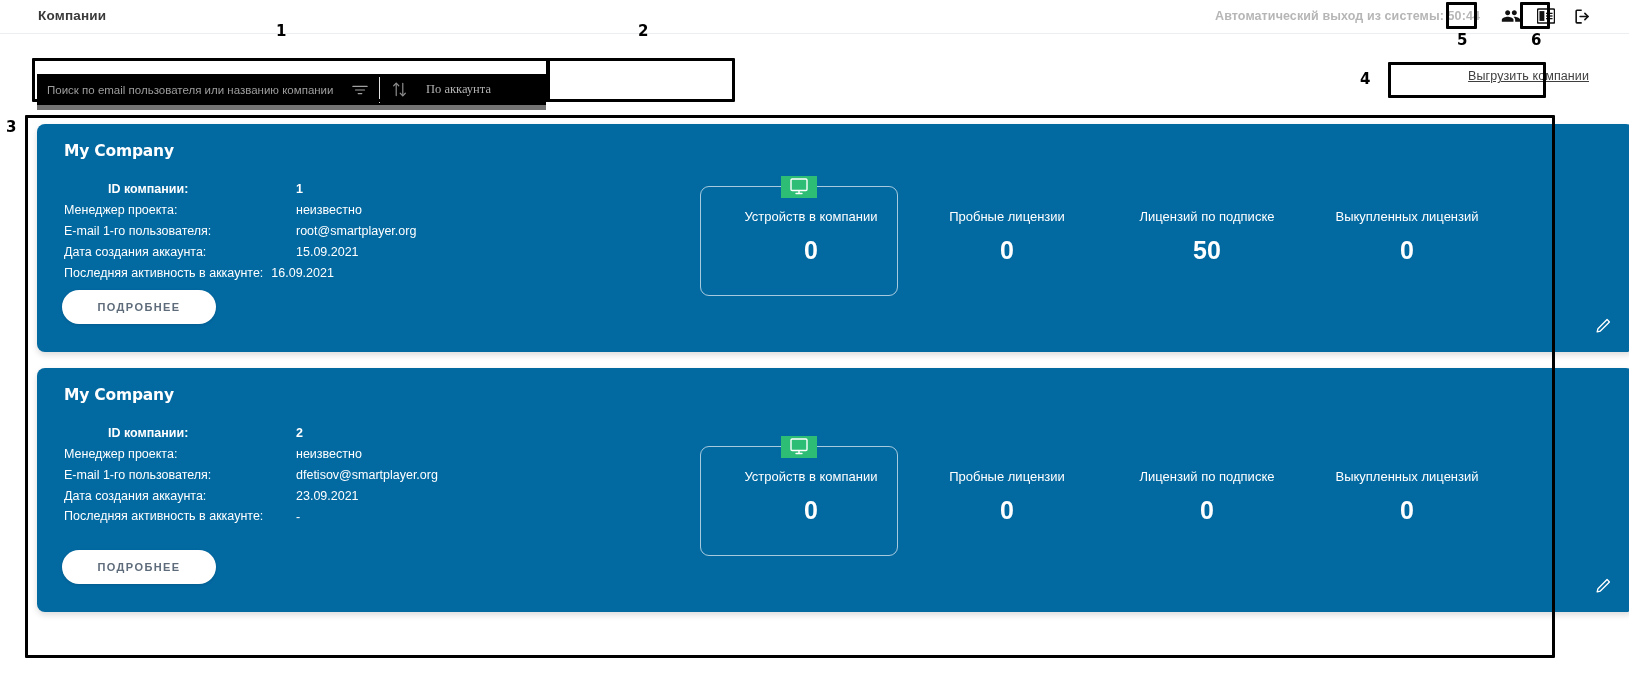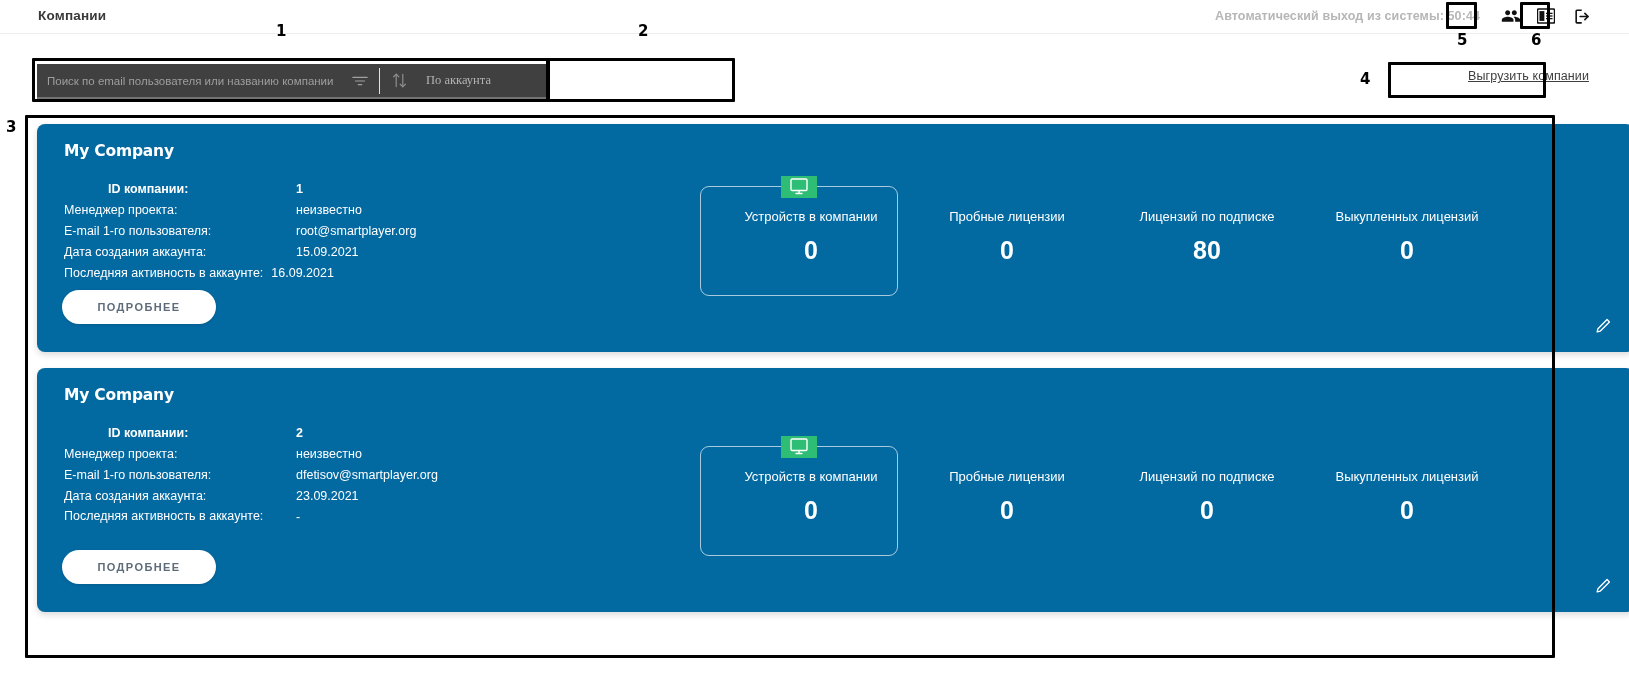--- a/index.html
+++ b/index.html
@@ -32,23 +32,23 @@
     cursor:pointer;
   }
   #icon-users { right:107px; }
   #icon-panel { right:72px; }
   #icon-exit   { right:36px; }
 
   
   .toolbar { position:absolute; left:0; top:34px; width:1629px; height:70px; }
 
   .search-box {
-    position:absolute; left:37px; top:30px;
+    position:absolute; left:37px; top:40px;
     width:509px; height:36px;
-    background:#404040; border-bottom:3px solid #737373;
+    background:#000000; border-bottom:5px solid #737373;
     display:flex; align-items:center;
   }
   .search-input {
     border:0; outline:0; background:transparent;
     width:300px; margin-left:10px;
     font-family:"Liberation Sans", sans-serif;
     font-size:11.5px; color:#8a8a8a;
   }
   .search-input::placeholder { color:#9e9e9e; }
   .icon-btn-sm {
@@ -271,21 +271,21 @@
         <div class="metric-col c0">
           <div class="metric-label">Устройств в компании</div>
           <div class="metric-value">0</div>
         </div>
         <div class="metric-col c1">
           <div class="metric-label">Пробные лицензии</div>
           <div class="metric-value">0</div>
         </div>
         <div class="metric-col c2">
           <div class="metric-label">Лицензий по подписке</div>
-          <div class="metric-value">80</div>
+          <div class="metric-value">50</div>
         </div>
         <div class="metric-col c3">
           <div class="metric-label">Выкупленных лицензий</div>
           <div class="metric-value">0</div>
         </div>
       </div>
 
       <div class="edit-pencil">
         <svg width="19" height="19" viewBox="0 0 24 24" fill="none" stroke="#ffffff" stroke-width="1.7" stroke-linecap="round" stroke-linejoin="round">
           <path d="M16.5 4.5l3 3L8 19l-4 1 1-4z"></path>

